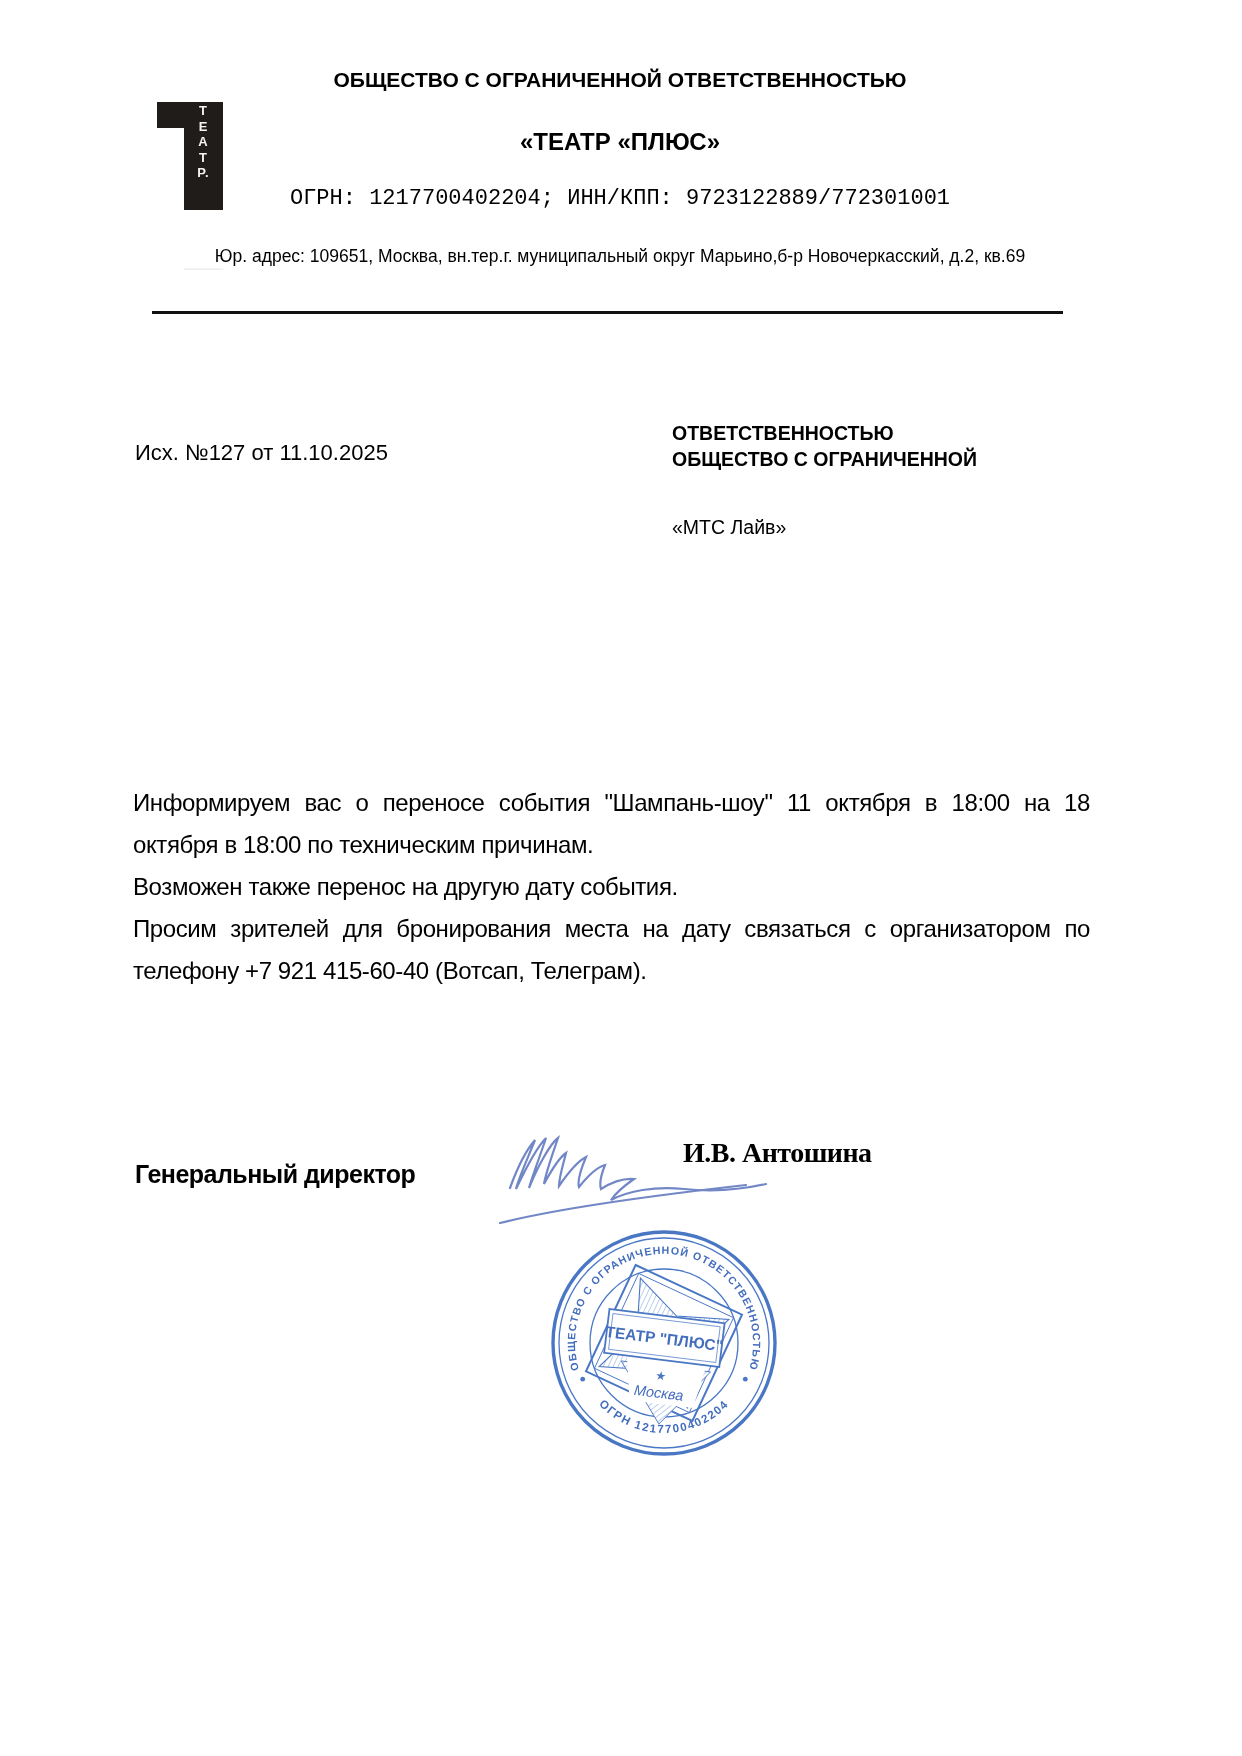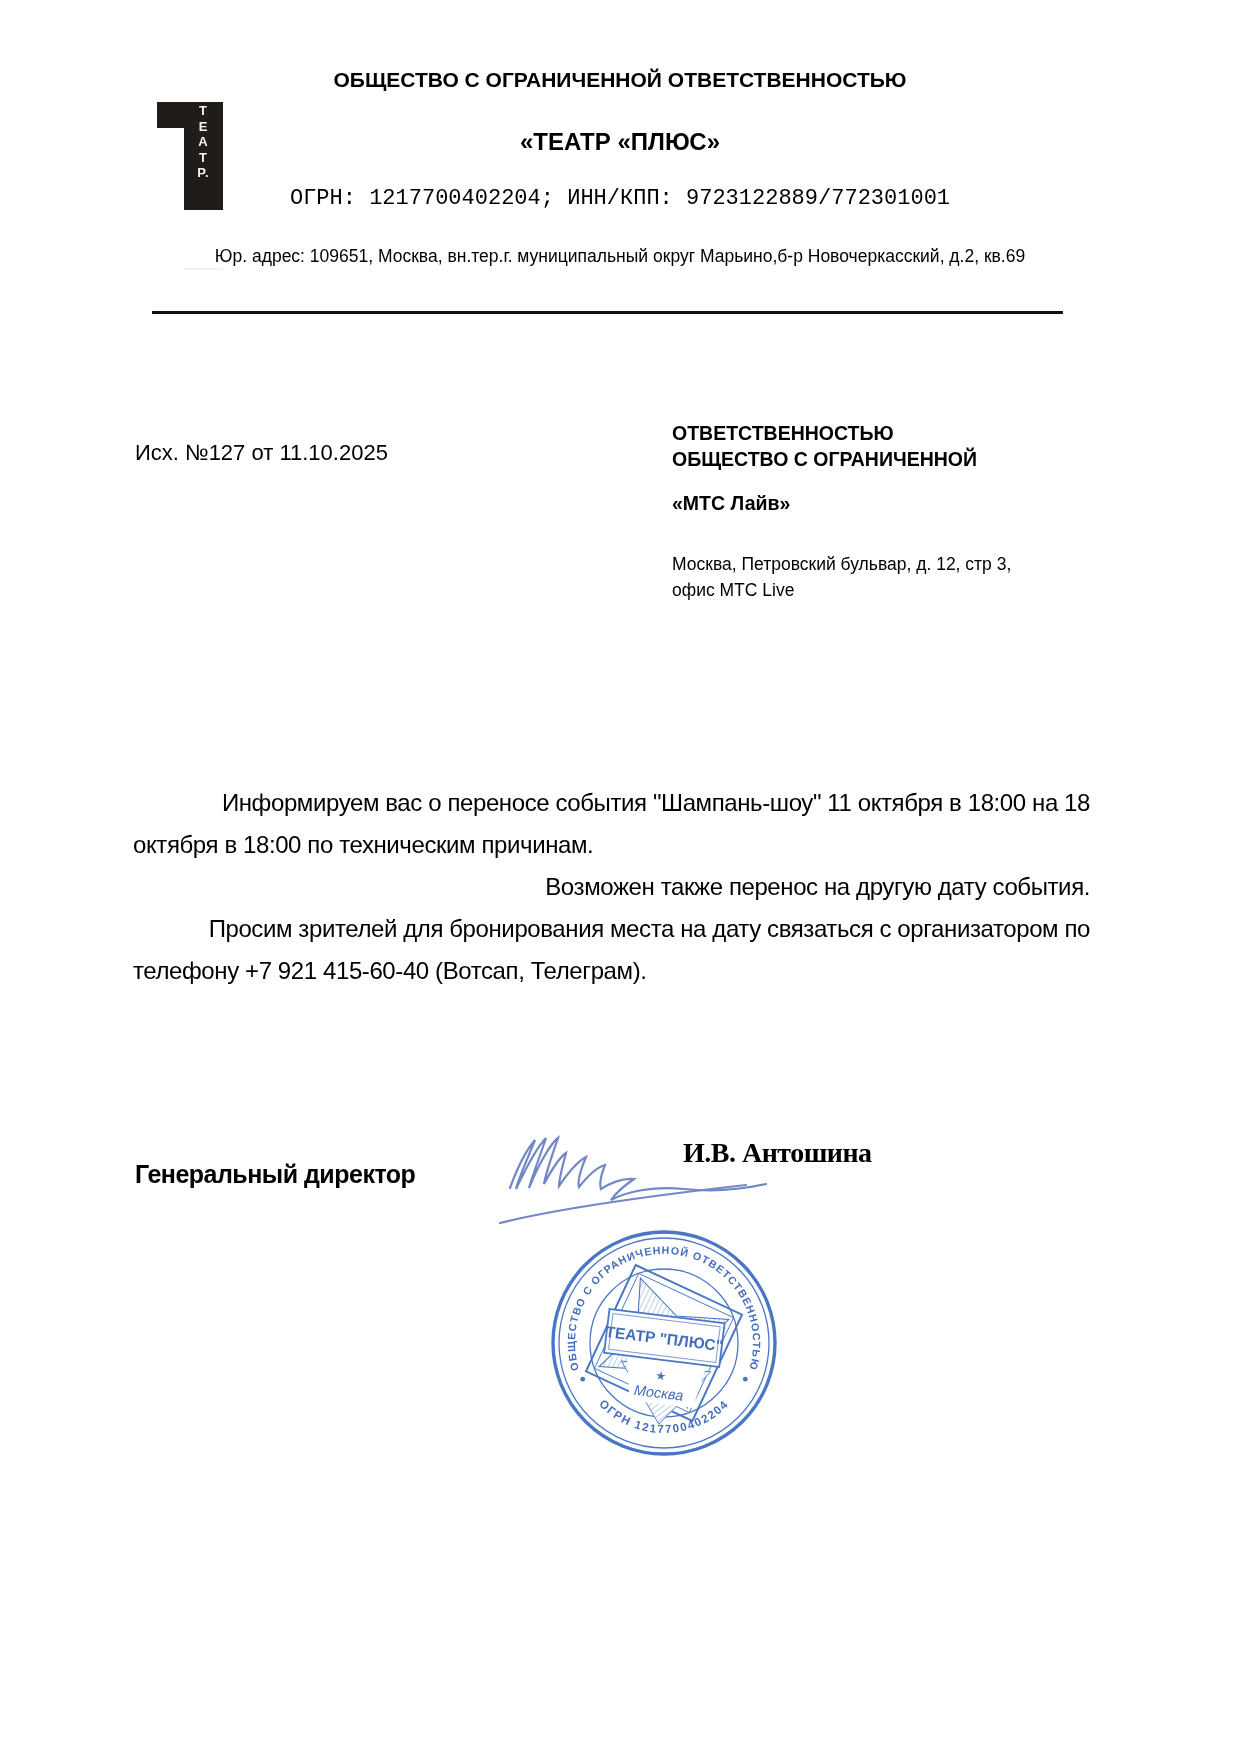--- a/index.html
+++ b/index.html
@@ -33,28 +33,28 @@
   .head{position:absolute;left:150px;top:0;width:940px;text-align:center;}
   .org-type{position:absolute;left:0;top:68px;width:100%;font-size:21px;font-weight:bold;}
   .org-name{position:absolute;left:0;top:128px;width:100%;font-size:24px;font-weight:bold;}
   .org-reg{position:absolute;left:0;top:186px;width:100%;font-size:22px;font-weight:normal;font-family:Liberation Mono, monospace;}
   .org-addr{position:absolute;left:0;top:246px;width:100%;font-size:17.5px;}
   .head-rule{position:absolute;left:152px;top:311px;width:911px;height:3px;background:#111;}
   
   .ref-line{position:absolute;left:135px;top:440px;font-size:22px;}
   .recipient{position:absolute;left:672px;top:420px;width:400px;}
   .rcp-org{font-size:19.5px;font-weight:bold;line-height:26px;}
-  .rcp-name{font-size:19.5px;font-weight:bold;margin-top:20px;}
+  .rcp-name{font-size:19.5px;font-weight:normal;margin-top:44px;}
   .rcp-addr{font-size:17.5px;line-height:26px;margin-top:36px;}
   
   .body-text{
     position:absolute;left:133px;top:782px;width:957px;
     font-size:24px;line-height:42px;letter-spacing:-0.4px;
   }
-  .body-text p{margin:0;text-align:right;}
+  .body-text p{margin:0;}
   .just{text-align:justify;text-align-last:left;}
   
   .sign-title{position:absolute;left:135px;top:1160px;font-size:25px;font-weight:bold;letter-spacing:-0.5px;}
   .sign-name{position:absolute;left:683px;top:1137px;font-size:28px;font-weight:bold;letter-spacing:-0.5px;font-family:Liberation Serif, serif;}
   .sign-svg{position:absolute;left:488px;top:1126px;}
   
   .stamp{position:absolute;left:549px;top:1228px;opacity:0.92;}
   .stamp text{font-family:"Liberation Sans",sans-serif;}
 </style>
 </head>
@@ -91,24 +91,20 @@
   <div class="head-rule"></div>
 
   <div class="ref-line">Исх. №127 от 11.10.2025</div>
 
   <div class="recipient">
     <div class="rcp-org">
       <div>ОТВЕТСТВЕННОСТЬЮ</div>
       <div>ОБЩЕСТВО С ОГРАНИЧЕННОЙ</div>
     </div>
     <div class="rcp-name">«МТС Лайв»</div>
-    <div class="rcp-addr">
-      <div>Москва, Петровский бульвар, д. 12, стр 3,</div>
-      <div>офис МТС Live</div>
-    </div>
   </div>
 
   <div class="body-text">
     <p class="just">Информируем вас о переносе события "Шампань-шоу"  11 октября  в 18:00 на 18 октября в 18:00 по техническим причинам.</p>
     <p>Возможен также перенос на другую дату события.</p>
     <p class="just">Просим зрителей  для бронирования места на дату связаться с организатором по телефону +7 921 415-60-40  (Вотсап, Телеграм).</p>
   </div>
 
   <div class="sign-title">Генеральный директор</div>
   <div class="sign-name">И.В. Антошина</div>

